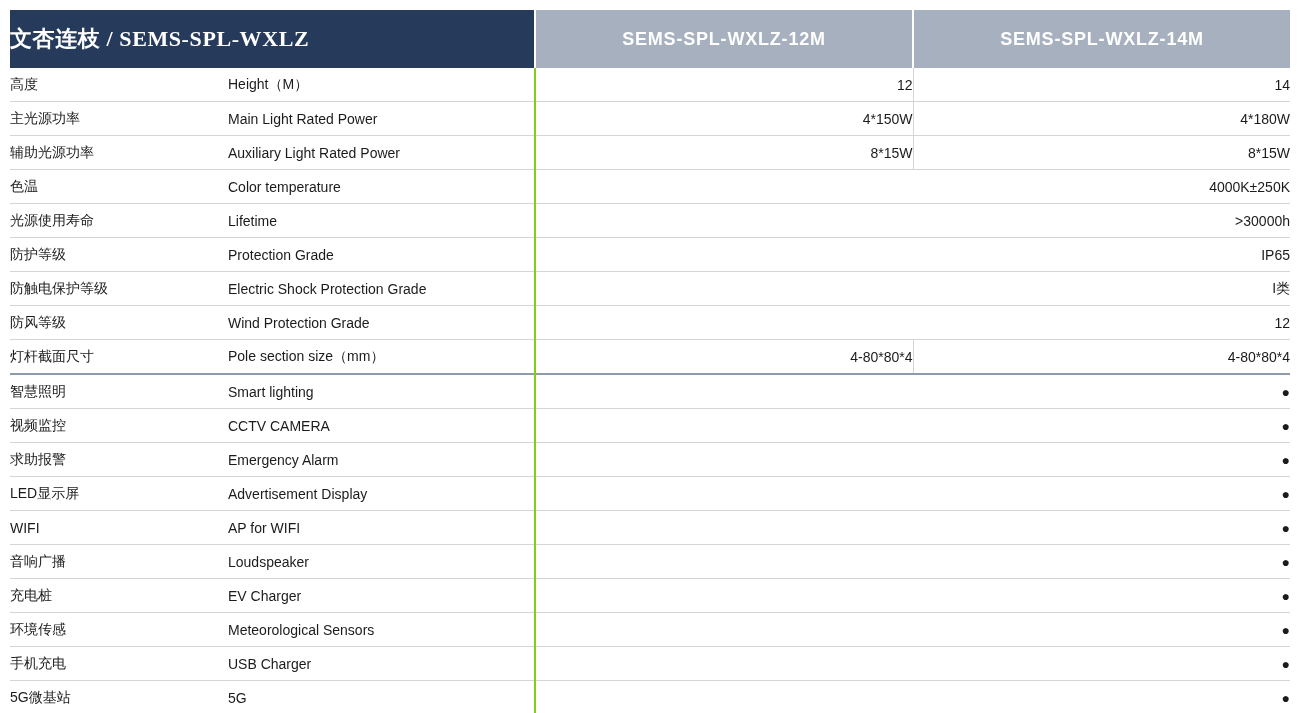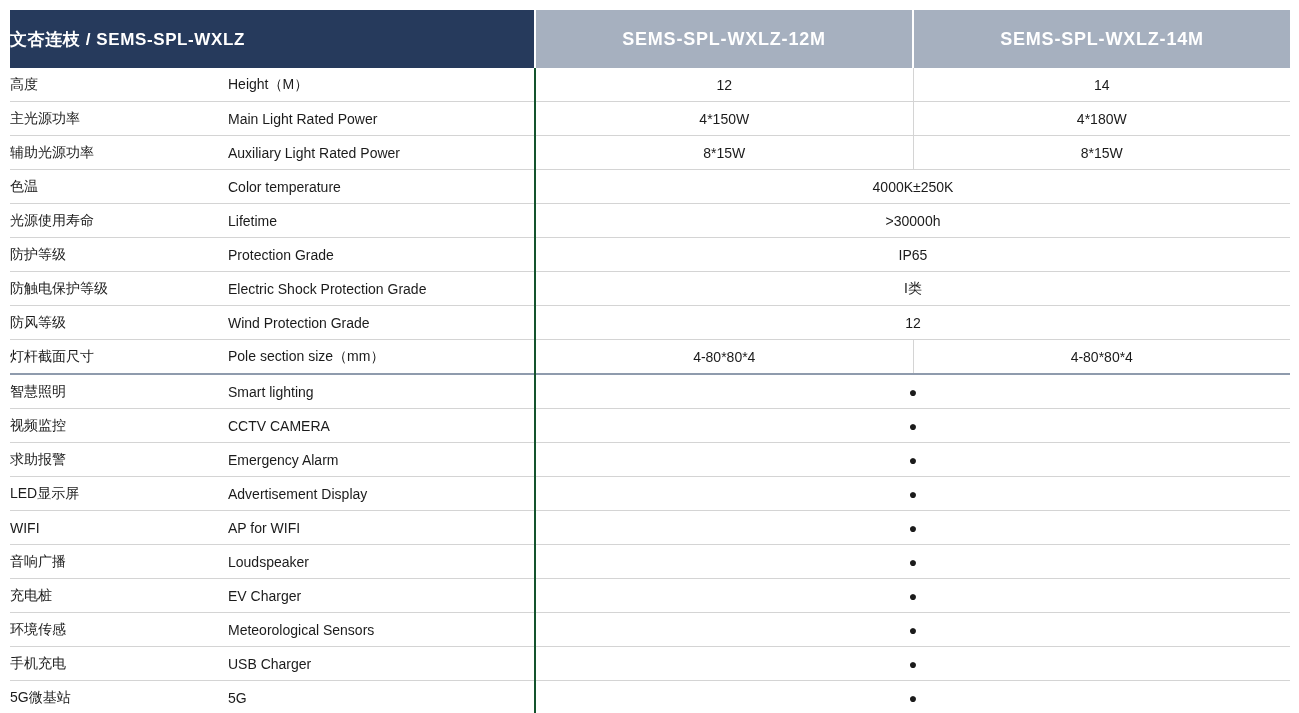--- a/index.html
+++ b/index.html
@@ -27,27 +27,28 @@
 
   .spec-table th, .spec-table td {
     padding: 0;
     vertical-align: middle;
   }
 
   
   .hdr-title {
     background: #263a5c;
     color: #ffffff;
-    font-size: 17px;
+    font-size: 22px;
     font-weight: bold;
     letter-spacing: 0.6px;
     height: 58px;
     text-align: left;
     padding-left: 14px;
     border-right: 2px solid #ffffff;
+    font-family: Liberation Serif, serif;
   }
   .hdr-model {
     background: #a6b0bf;
     color: #ffffff;
     font-size: 18px;
     font-weight: bold;
     letter-spacing: 0.8px;
     height: 58px;
     text-align: center;
   }
@@ -62,24 +63,24 @@
     border-bottom: 1px solid #d4d4d4;
     color: #1b1b1b;
   }
   .cell-cn {
     padding-left: 14px;
     white-space: nowrap;
   }
   .cell-en {
     padding-left: 4px;
     white-space: nowrap;
-    border-right: 2px solid #14532d;
+    border-right: 2px solid #84cc16;
   }
   .cell-val {
-    text-align: center;
+    text-align: right;
   }
   .cell-val.split {
     border-right: 1px solid #d4d4d4;
   }
   tr.section-start .cell-cn,
   tr.section-start .cell-en,
   tr.section-start .cell-val {
     border-top: 2px solid #8f9bad;
   }
   tr:last-child .cell-cn,

